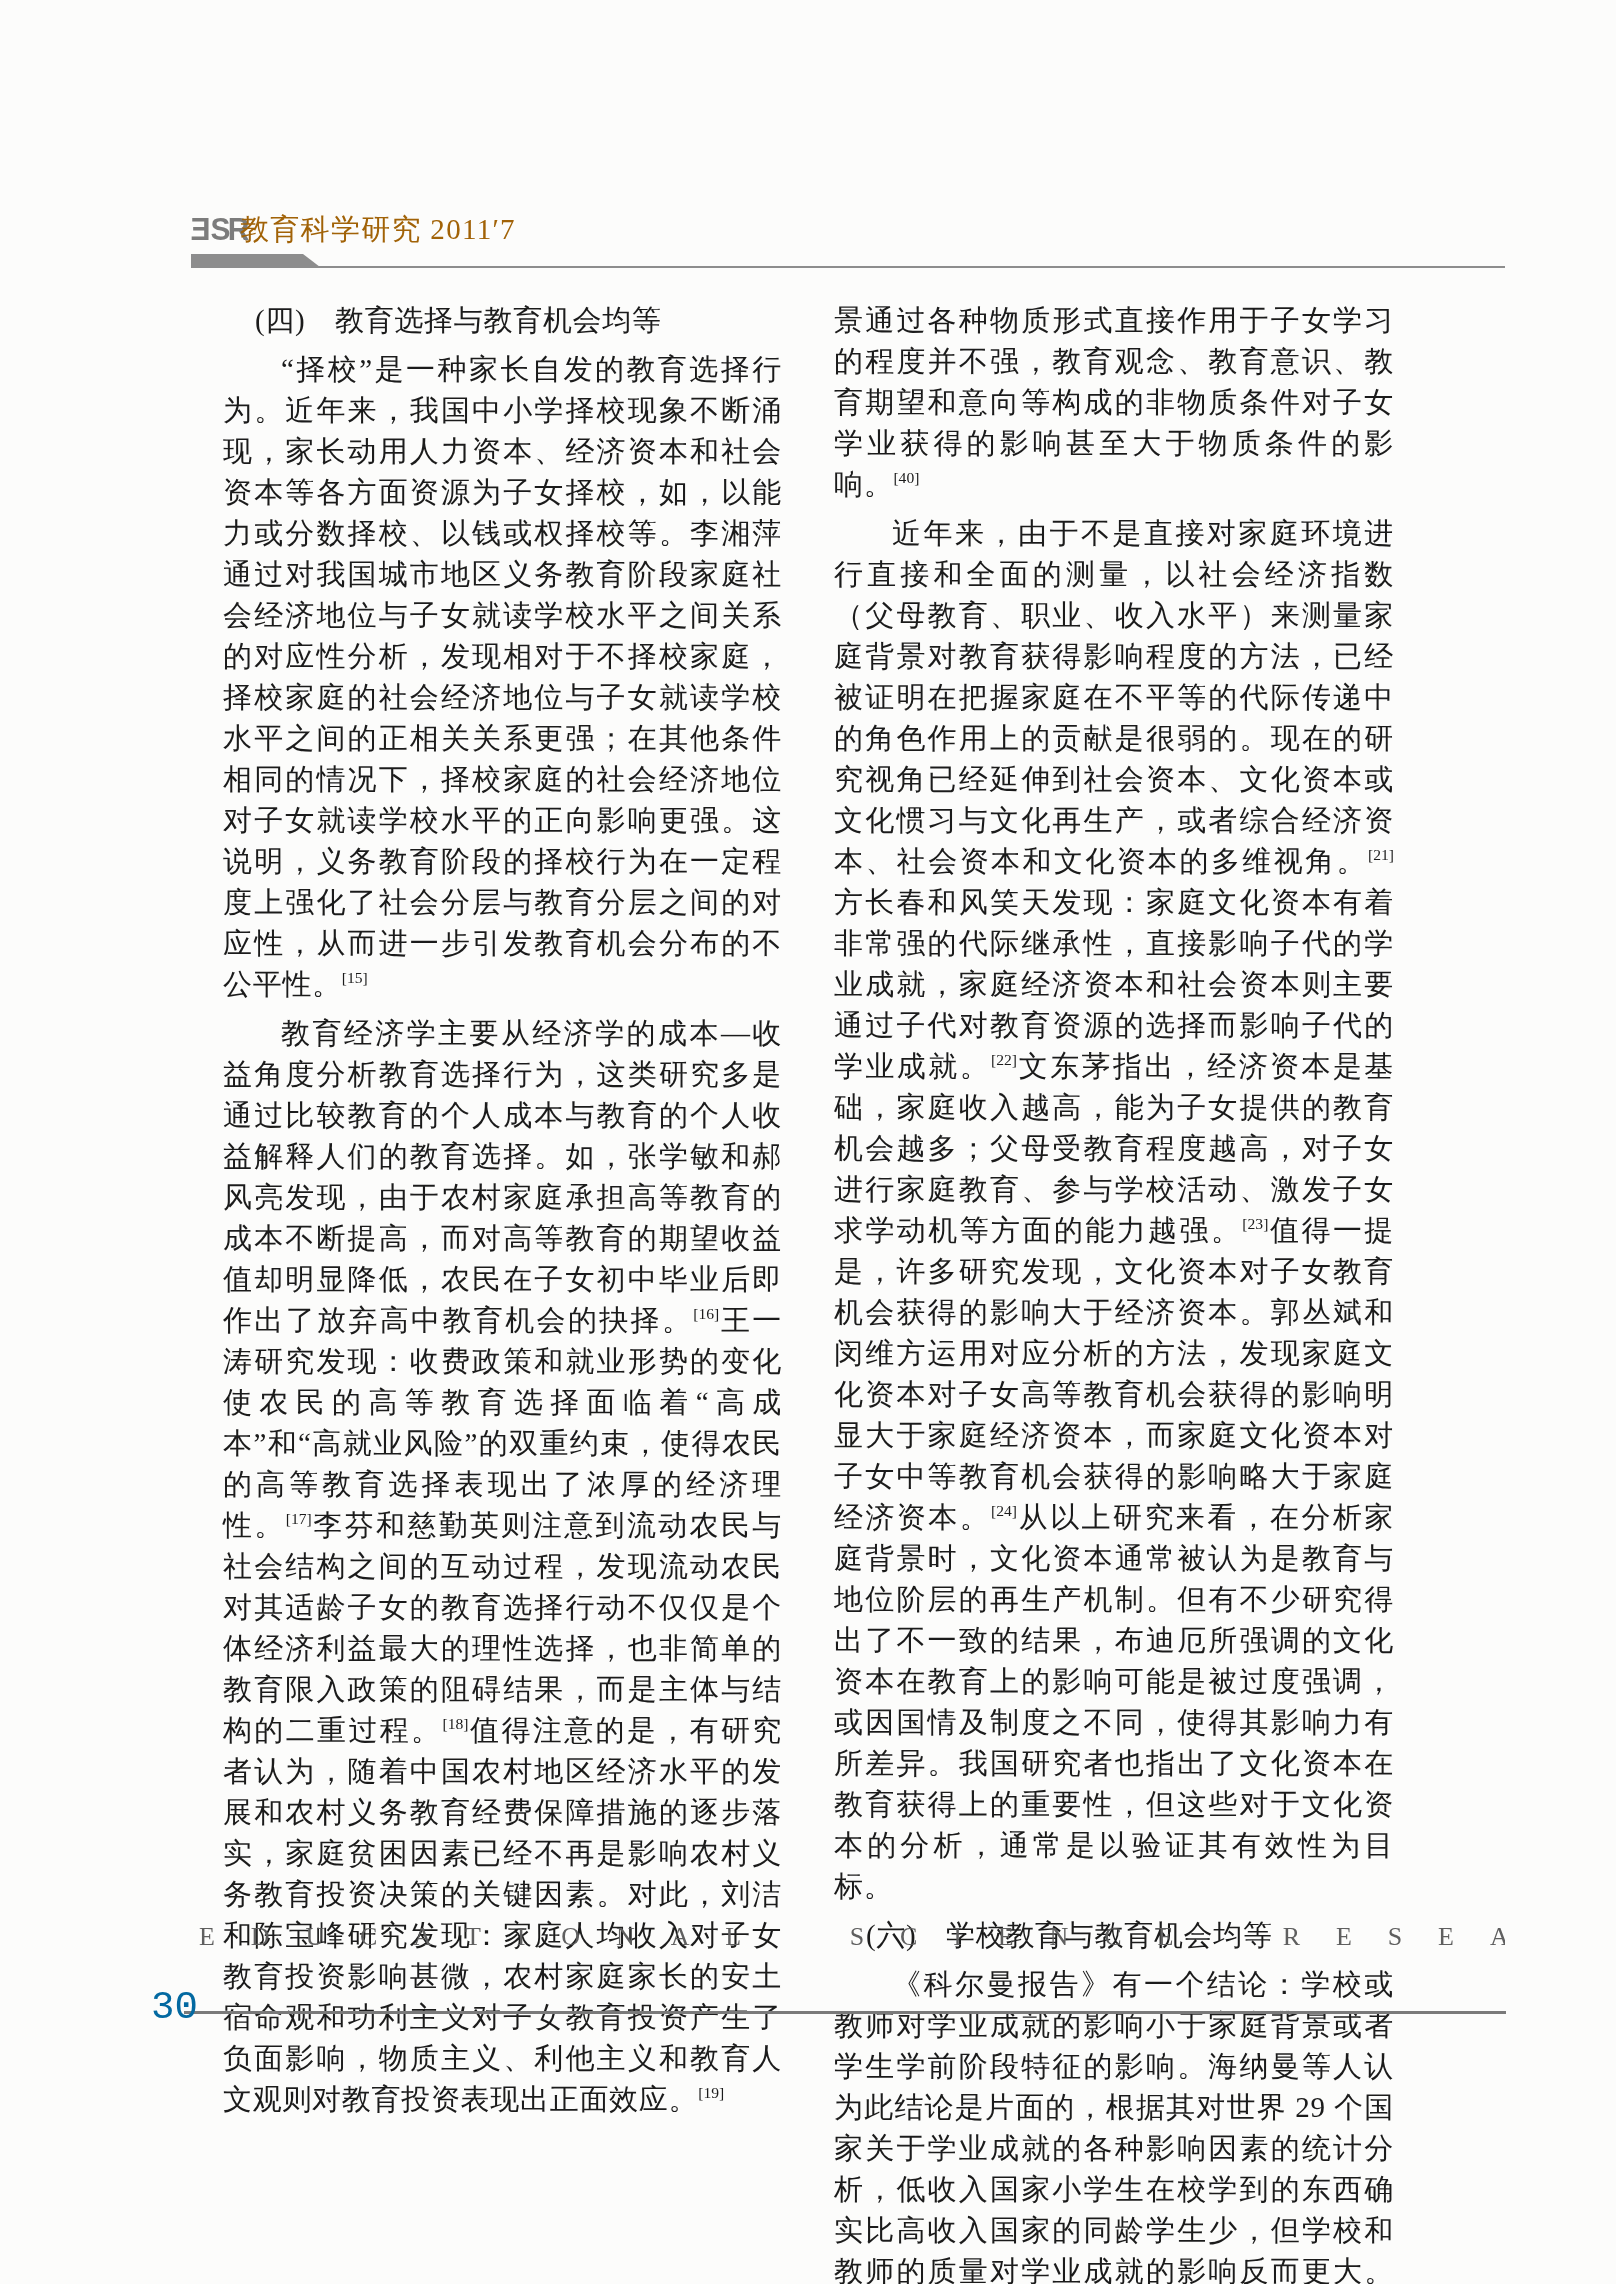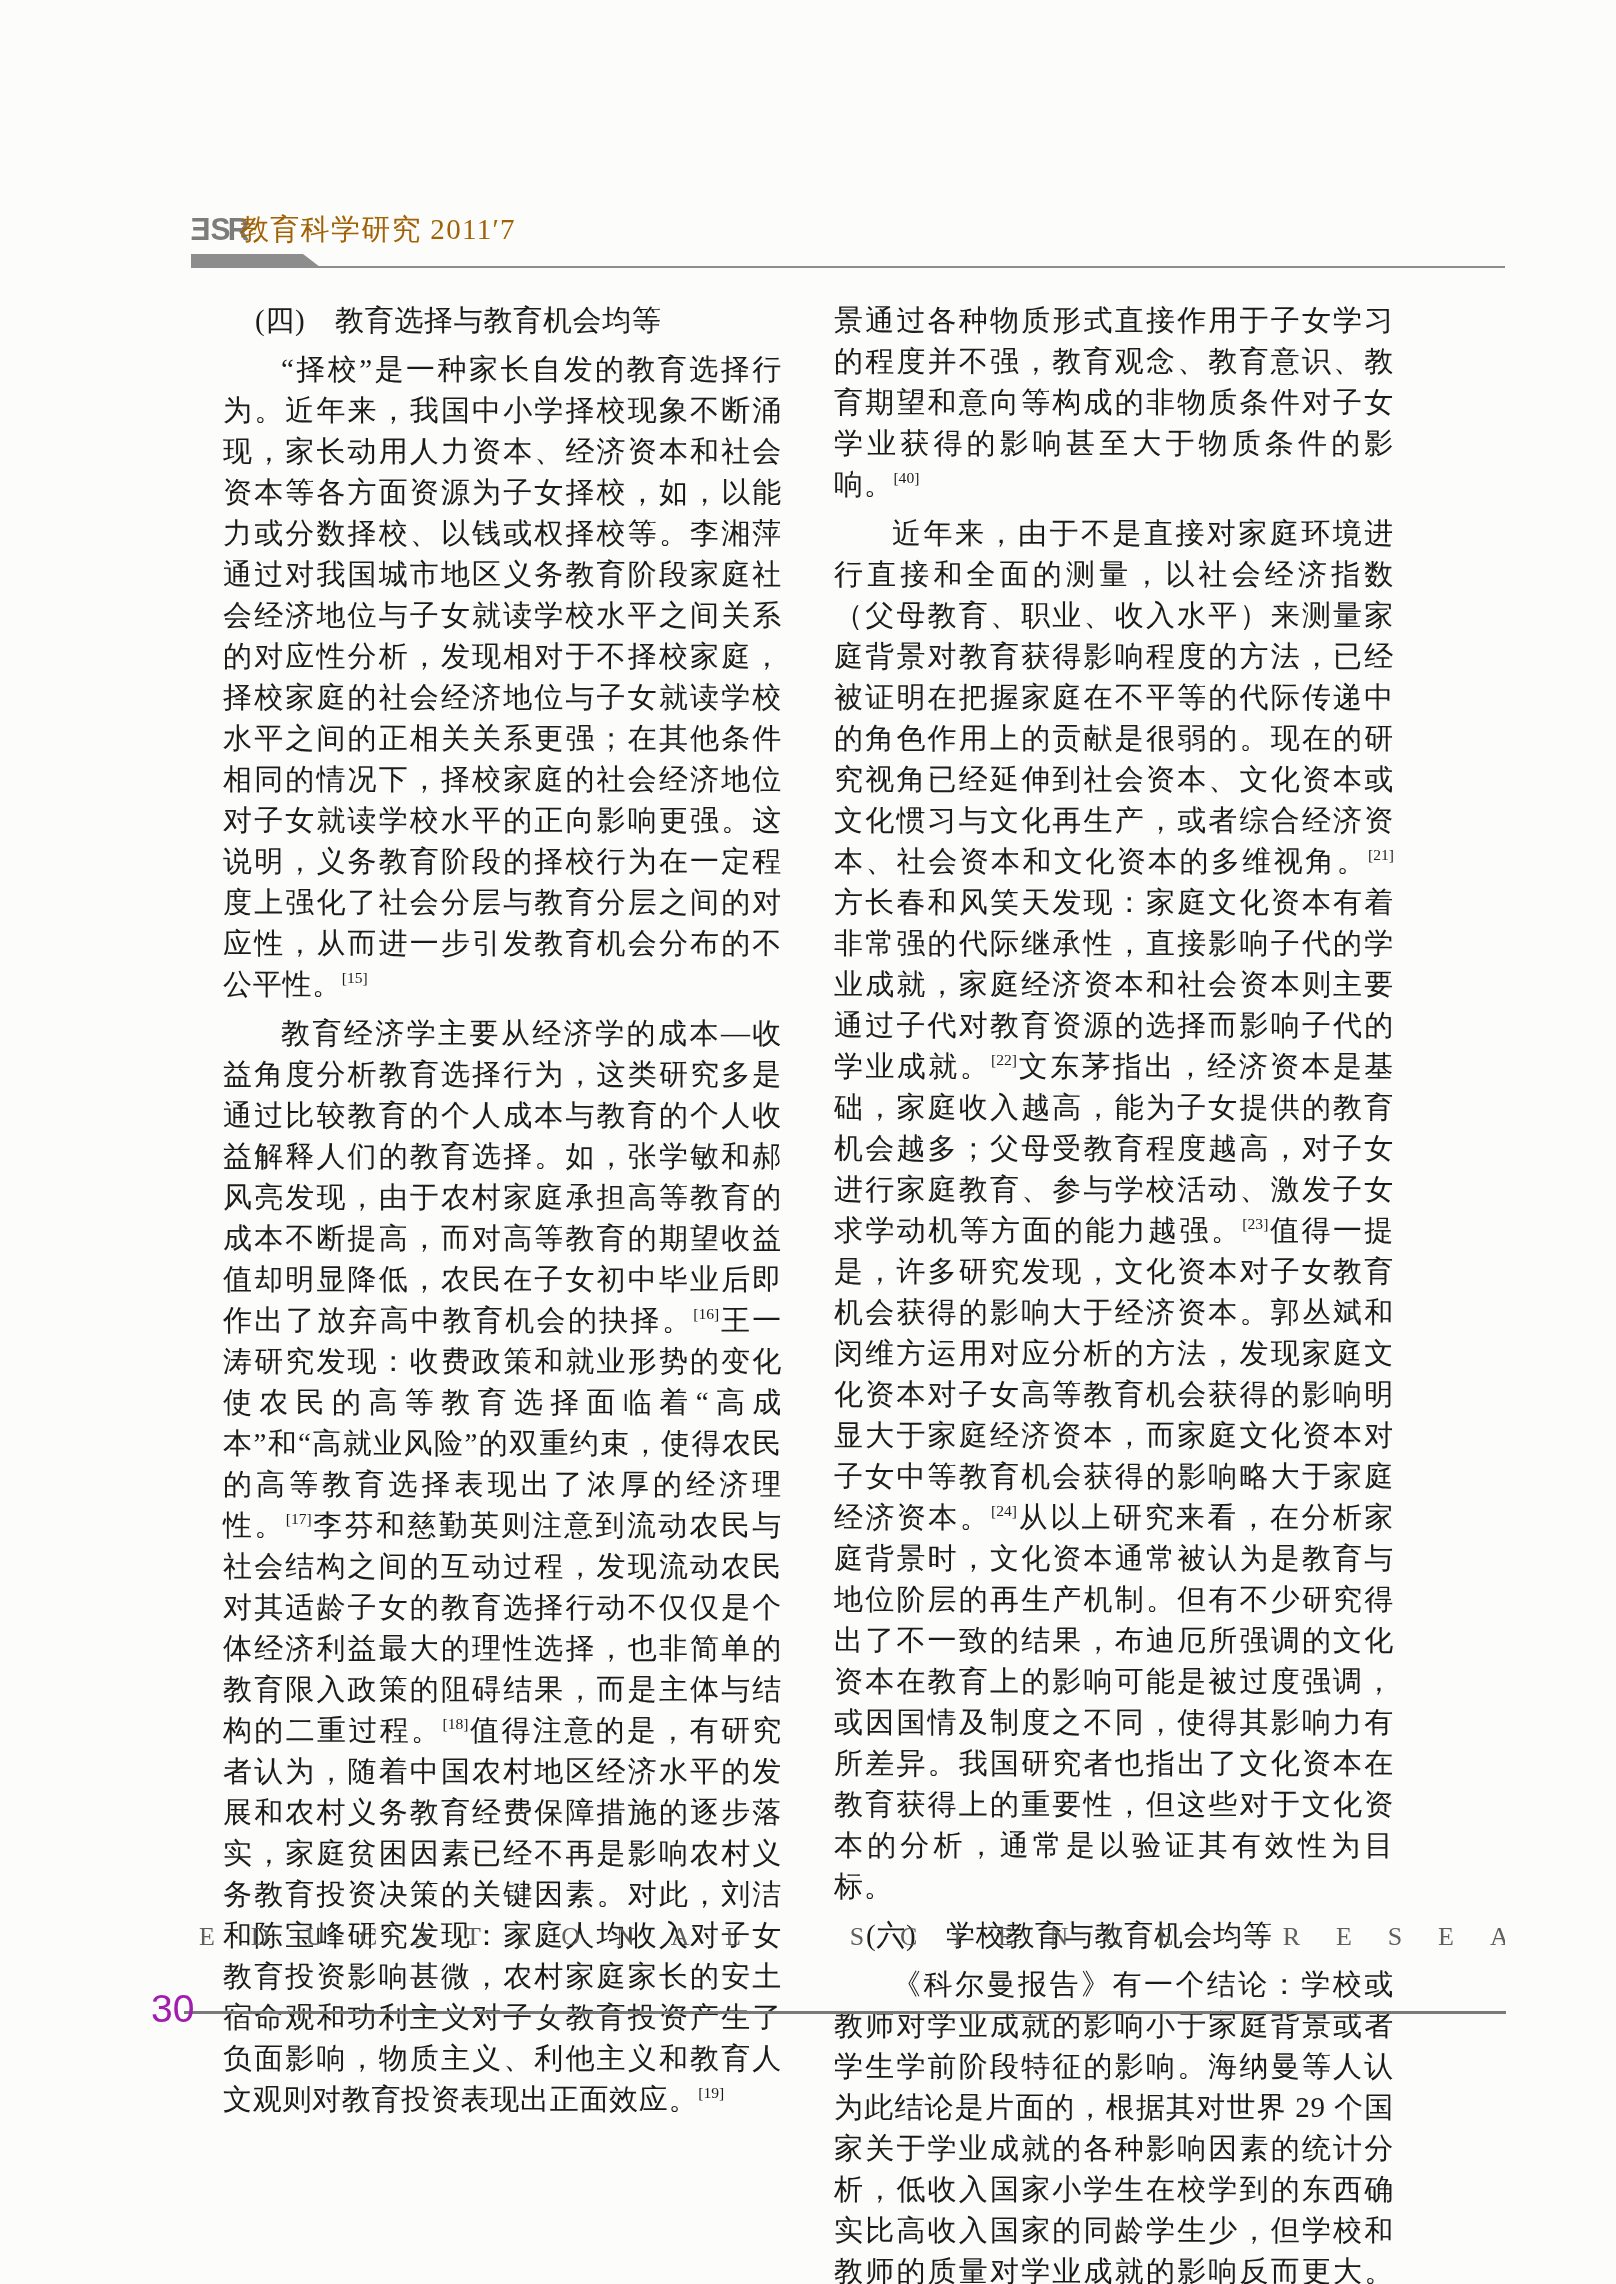--- a/index.html
+++ b/index.html
@@ -52,22 +52,22 @@
   .col p.heading{text-indent:1.1em;}
   .col sup{
     font-size:15.6px;line-height:0;vertical-align:super;letter-spacing:0;
   }
   
   .footer-line{
     position:absolute;left:184px;top:2011px;width:1322px;height:2.6px;background:#7a7a7a;
   }
   .page-number{
     position:absolute;left:151px;top:1989px;
-    font-family:Liberation Sans, sans-serif;
-    font-size:39px;line-height:39px;color:#a21caf;
+    font-family:Liberation Mono, monospace;
+    font-size:39px;line-height:39px;color:#0369a1;
   }
   .footer-caption{
     position:absolute;left:199px;top:1924px;width:1306px;
     font-size:26px;line-height:26px;color:#5f5f5f;
     letter-spacing:1.38em;word-spacing:1.2em;
     white-space:nowrap;overflow:hidden;
     font-family:"Liberation Serif", serif;
   }
 </style>
 </head>

